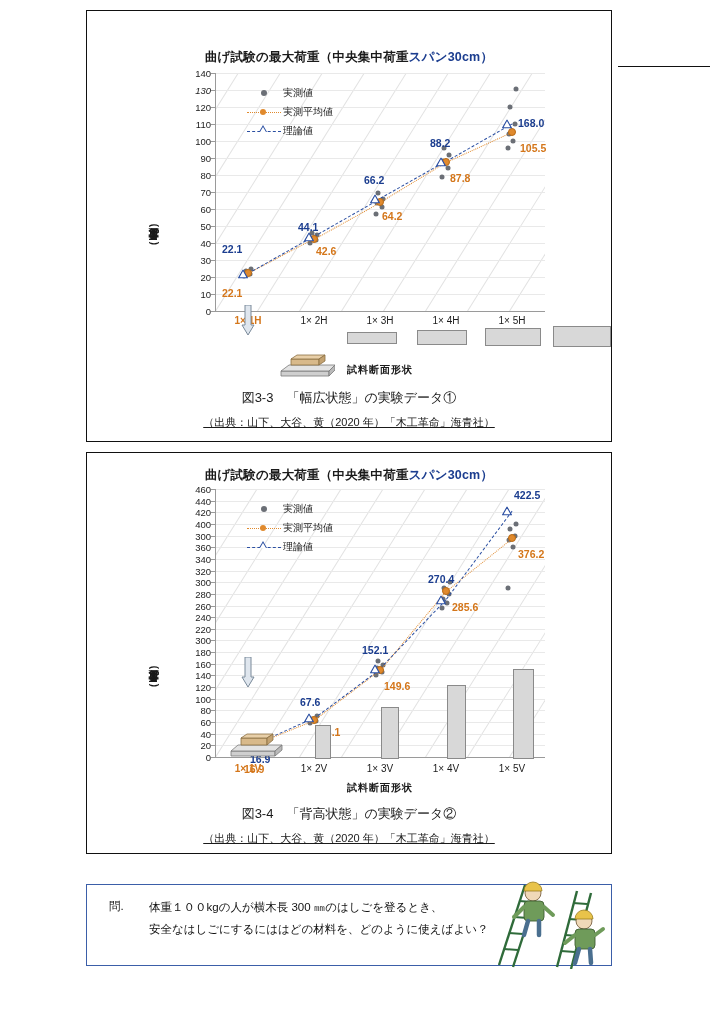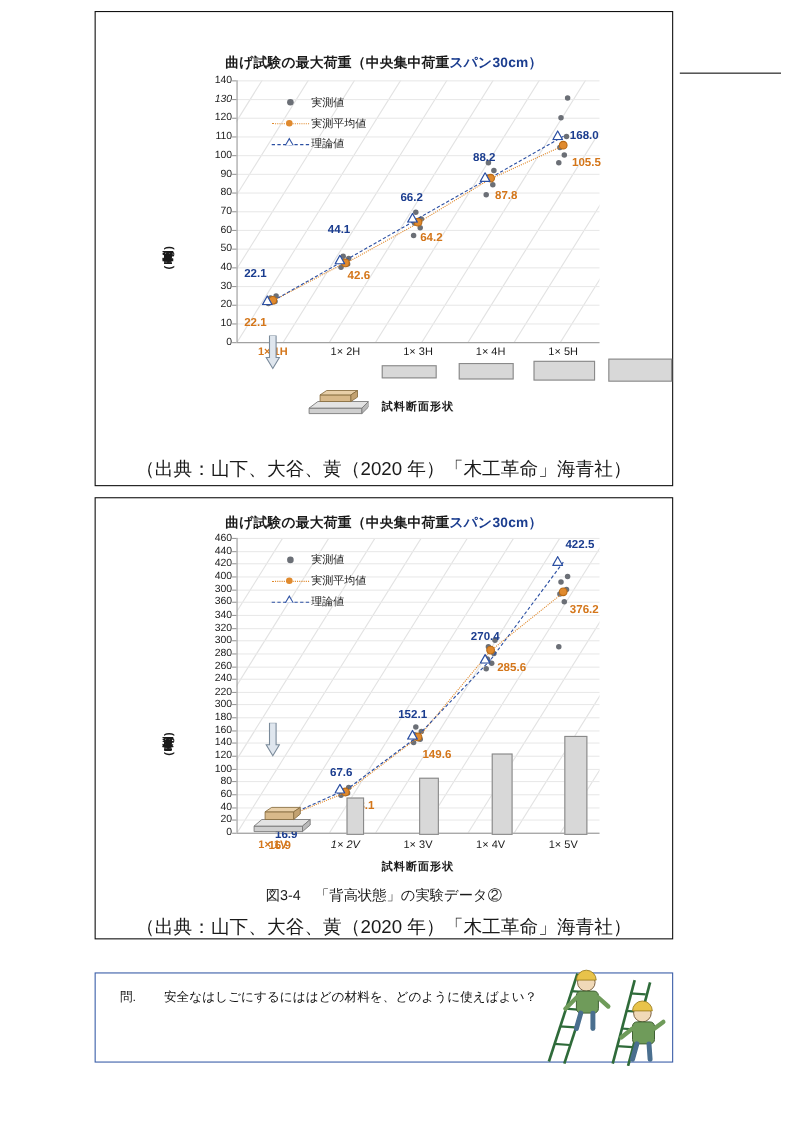--- a/index.html
+++ b/index.html
@@ -41,21 +41,21 @@
   .legend .mk{width:34px;display:flex;align-items:center;justify-content:center;}
   .legend .tx{margin-left:2px;font-size:10px;}
 
   .xcat{position:absolute;font-size:10px;text-align:center;white-space:nowrap;transform:translateX(-50%);}
   .xcat.hl{color:#d4761a;font-weight:bold;}
 
   .specimen{position:absolute;background:#d8d8d8;border:1px solid #8a8a8a;}
   .arrowdown{position:absolute;width:14px;transform:translateX(-50%);}
 
   .caption{position:absolute;width:100%;text-align:center;font-size:13px;}
-  .caption.sub{font-size:17px;}
+  .caption.sub{font-size:11px;text-decoration:underline;}
 
   .q-text{position:absolute;font-size:11.5px;line-height:1.9;color:#111;}
   .q-label{position:absolute;font-size:11.5px;color:#111;}
 
   .diag-hatch{position:absolute;overflow:hidden;}
   .diag-hatch i{position:absolute;height:0;border-top:1px solid #e2e2e2;transform-origin:0 0;}
 
   .ladder-art{position:absolute;}
 </style>
 </head>
@@ -180,21 +180,21 @@
         <div class="tri-outline" style="left:165px;top:125.46px;width:10px;height:9px;margin-left:-5px;margin-top:-4.5px;"><svg width="10" height="9" viewBox="0 0 10 9">
             <polygon points="5,0.6 9.4,8.4 0.6,8.4" fill="#ffffff" stroke="#2b4fa2" stroke-width="1.1"></polygon>
           </svg></div>
         <div class="tri-outline" style="left:231px;top:88.06px;width:10px;height:9px;margin-left:-5px;margin-top:-4.5px;"><svg width="10" height="9" viewBox="0 0 10 9">
             <polygon points="5,0.6 9.4,8.4 0.6,8.4" fill="#ffffff" stroke="#2b4fa2" stroke-width="1.1"></polygon>
           </svg></div>
         <div class="tri-outline" style="left:297px;top:50.49000000000001px;width:10px;height:9px;margin-left:-5px;margin-top:-4.5px;"><svg width="10" height="9" viewBox="0 0 10 9">
             <polygon points="5,0.6 9.4,8.4 0.6,8.4" fill="#ffffff" stroke="#2b4fa2" stroke-width="1.1"></polygon>
           </svg></div>
         <div class="lbl blue" style="left:7px;top:170.43px;">22.1</div>
-        <div class="lbl blue" style="left:83px;top:130px;">44.1</div>
+        <div class="lbl blue" style="left:83px;top:148px;">44.1</div>
         <div class="lbl blue" style="left:149px;top:101.46px;">66.2</div>
         <div class="lbl blue" style="left:215px;top:64.06px;">88.2</div>
         <div class="lbl blue" style="left:303px;top:44.49000000000001px;">168.0</div>
         <div class="lbl orange" style="left:7px;top:214.43px;">22.1</div>
         <div class="lbl orange" style="left:101px;top:171.57999999999998px;">42.6</div>
         <div class="lbl orange" style="left:167px;top:136.86px;">64.2</div>
         <div class="lbl orange" style="left:235px;top:98.74000000000001px;">87.8</div>
         <div class="lbl orange" style="left:305px;top:68.65px;">105.5</div>
       </div>
 
@@ -238,20 +238,21 @@
       <svg width="60" height="30" viewBox="0 0 60 30">
         <polygon points="6,22 54,22 54,27 6,27" fill="#cfcfcf" stroke="#7a7a7a" stroke-width="0.8"></polygon>
         <polygon points="6,22 14,16 60,16 54,22" fill="#e3e3e3" stroke="#7a7a7a" stroke-width="0.8"></polygon>
         <polygon points="54,22 60,16 60,21 54,27" fill="#b9b9b9" stroke="#7a7a7a" stroke-width="0.8"></polygon>
         <polygon points="16,10 44,10 44,16 16,16" fill="#d8b98a" stroke="#8a6f42" stroke-width="0.8"></polygon>
         <polygon points="16,10 22,6 50,6 44,10" fill="#e8cfa8" stroke="#8a6f42" stroke-width="0.8"></polygon>
         <polygon points="44,10 50,6 50,12 44,16" fill="#c3a271" stroke="#8a6f42" stroke-width="0.8"></polygon>
       </svg>
     </div>
 
+    <div class="caption" style="top:378px;">図3-3　「幅広状態」の実験データ①</div>
     <div class="caption sub" style="top:404px;">（出典：山下、大谷、黄（2020 年）「木工革命」海青社）</div>
   <div class="xcat hl" style="left:161px;top:304px;">1× 1H</div>
       <div class="xcat" style="left:227px;top:304px;">1× 2H</div>
       <div class="xcat" style="left:293px;top:304px;">1× 3H</div>
       <div class="xcat" style="left:359px;top:304px;">1× 4H</div>
       <div class="xcat" style="left:425px;top:304px;">1× 5H</div>
       <div class="arrowdown" style="left:161px;top:294px;height:32px;"><svg width="14" height="32" viewBox="0 0 14 32">
           <polygon points="4,0 10,0 10,20 13,20 7,30 1,20 4,20" fill="#dfe6ee" stroke="#7a8a9a" stroke-width="1"></polygon>
         </svg></div>
     </div>
@@ -459,32 +460,33 @@
         <polygon points="48,22 55,16 55,21 48,27" fill="#b9b9b9" stroke="#7a7a7a" stroke-width="0.8"></polygon>
         <polygon points="14,9 40,9 40,16 14,16" fill="#d8b98a" stroke="#8a6f42" stroke-width="0.8"></polygon>
         <polygon points="14,9 20,5 46,5 40,9" fill="#e8cfa8" stroke="#8a6f42" stroke-width="0.8"></polygon>
         <polygon points="40,9 46,5 46,11 40,16" fill="#c3a271" stroke="#8a6f42" stroke-width="0.8"></polygon>
       </svg>
     </div>
 
     <div class="caption" style="top:352px;">図3-4　「背高状態」の実験データ②</div>
     <div class="caption sub" style="top:378px;">（出典：山下、大谷、黄（2020 年）「木工革命」海青社）</div>
   <div class="xcat hl" style="left:161px;top:310px;">1× 1V</div>
-      <div class="xcat" style="left:227px;top:310px;font-style:italic;">1× 2V</div>
+      <div class="xcat" style="left:227px;top:310px;">1× 2V</div>
       <div class="xcat" style="left:293px;top:310px;">1× 3V</div>
       <div class="xcat" style="left:359px;top:310px;">1× 4V</div>
       <div class="xcat" style="left:425px;top:310px;">1× 5V</div>
       <div class="arrowdown" style="left:161px;top:204px;height:32px;"><svg width="14" height="32" viewBox="0 0 14 32">
           <polygon points="4,0 10,0 10,20 13,20 7,30 1,20 4,20" fill="#dfe6ee" stroke="#7a8a9a" stroke-width="1"></polygon>
         </svg></div>
     </div>
 
   <div class="panel" id="panel3">
     <div class="q-label" style="left:22px;top:14px;">問.</div>
     <div class="q-text" style="left:62px;top:12px;">
+      <div>体重１００kgの人が横木長 300 ㎜のはしごを登るとき、</div>
       <div>安全なはしごにするにははどの材料を、どのように使えばよい？</div>
     </div>
     <div class="ladder-art" style="left:394px;top:-8px;width:130px;height:92px;">
       <svg width="130" height="92" viewBox="0 0 130 92">
 
         <line x1="18" y1="88" x2="44" y2="8" stroke="#2f6b3a" stroke-width="2.4"></line>
         <line x1="32" y1="90" x2="58" y2="10" stroke="#2f6b3a" stroke-width="2.4"></line>
         <line x1="23" y1="72" x2="37" y2="73" stroke="#2f6b3a" stroke-width="2"></line>
         <line x1="28" y1="56" x2="42" y2="57" stroke="#2f6b3a" stroke-width="2"></line>
         <line x1="33" y1="40" x2="47" y2="41" stroke="#2f6b3a" stroke-width="2"></line>

